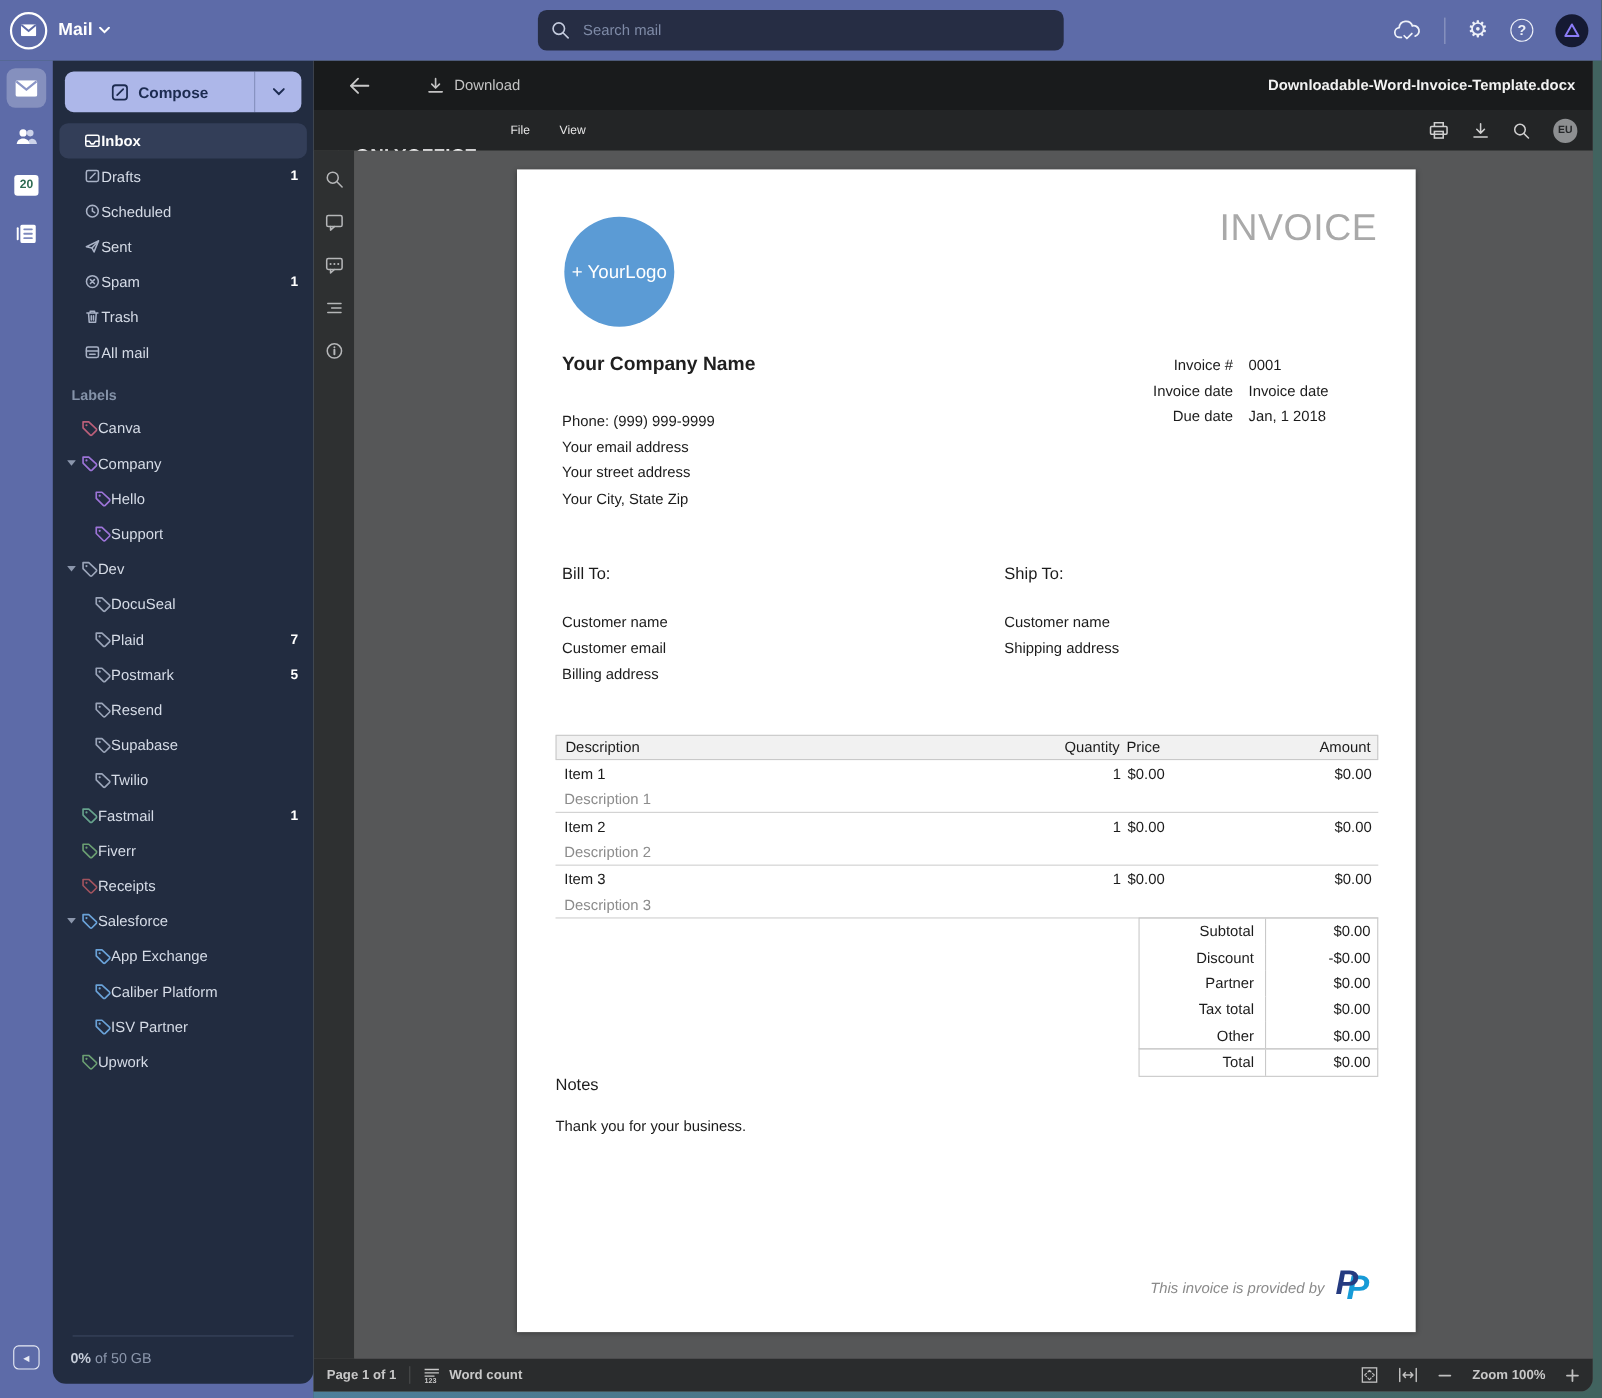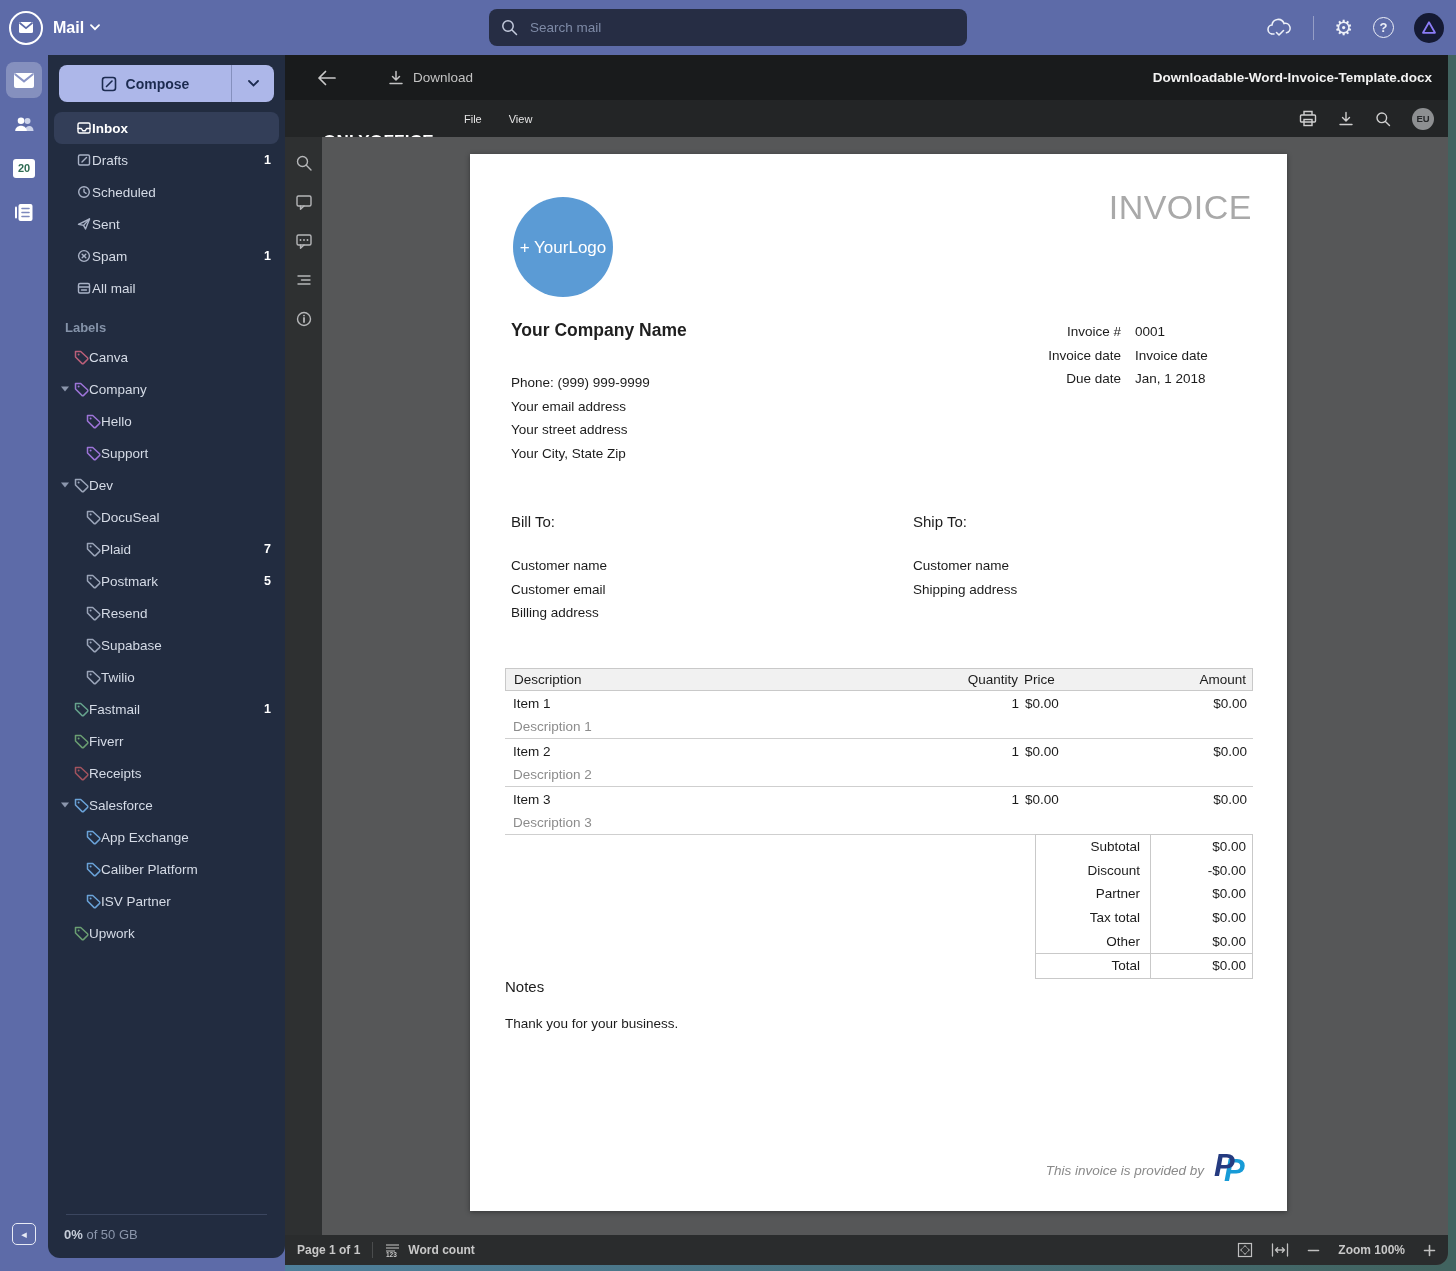--- a/index.html
+++ b/index.html
@@ -246,20 +246,26 @@
     <div class="srow">
       <svg class="ficon" viewBox="0 0 16 16">
           <circle cx="8" cy="8" r="5.4"></circle>
           <path d="M6.2 6.2 l3.6 3.6 M9.8 6.2 l-3.6 3.6"></path>
         </svg>
       <span class="slabel">Spam</span>
       <span class="scount">1</span>
     </div>
     <div class="srow">
       <svg class="ficon" viewBox="0 0 16 16">
+          <path d="M3 4.5 h10 M6 4.5 V3 h4 v1.5 M4.5 4.5 l.6 8.5 h5.8 l.6-8.5 M7 7 v4 M9 7 v4"></path>
+        </svg>
+      <span class="slabel">Trash</span>
+    </div>
+    <div class="srow">
+      <svg class="ficon" viewBox="0 0 16 16">
           <rect x="2.5" y="3.5" width="11" height="9.5" rx="1.5"></rect>
           <path d="M2.5 7 h11 M5.5 10 h5"></path>
         </svg>
       <span class="slabel">All mail</span>
     </div>
 
     <div class="lhead">Labels</div>
 
     <div class="srow lrow">
       <svg class="tagic tag-rose" viewBox="0 0 15 15">

